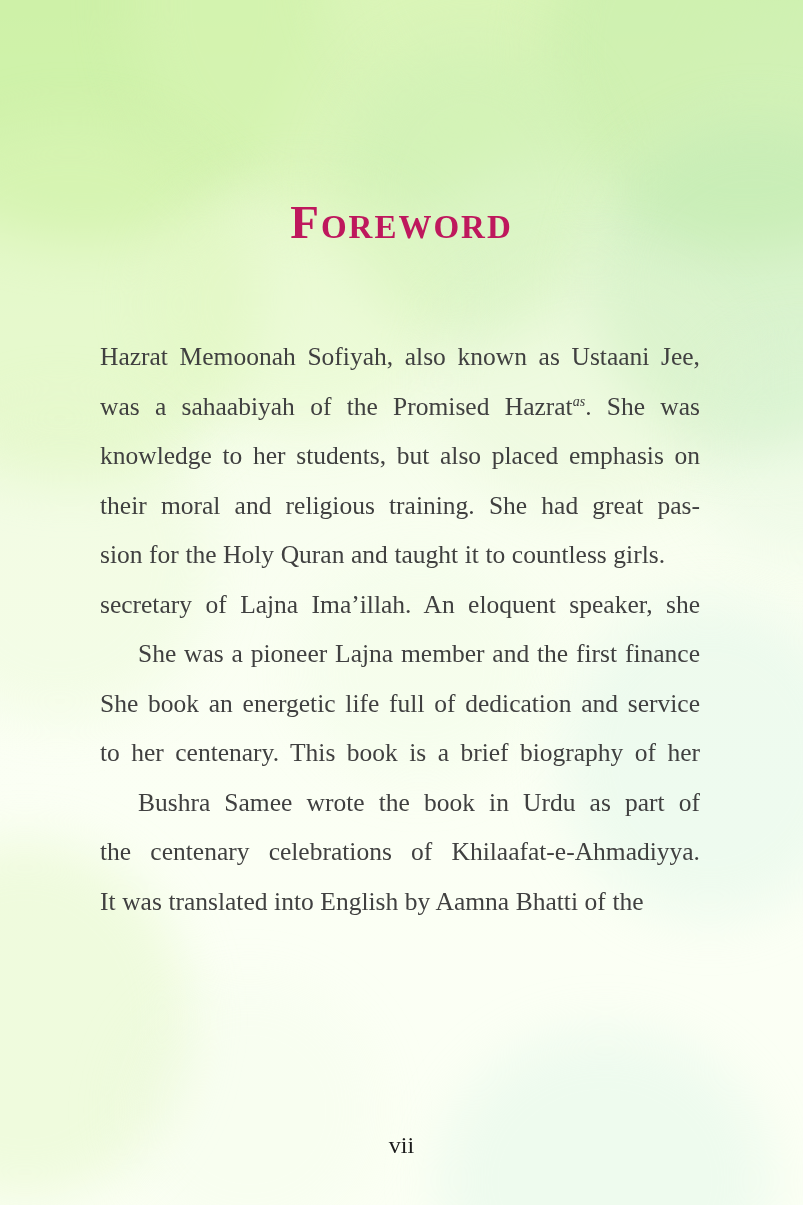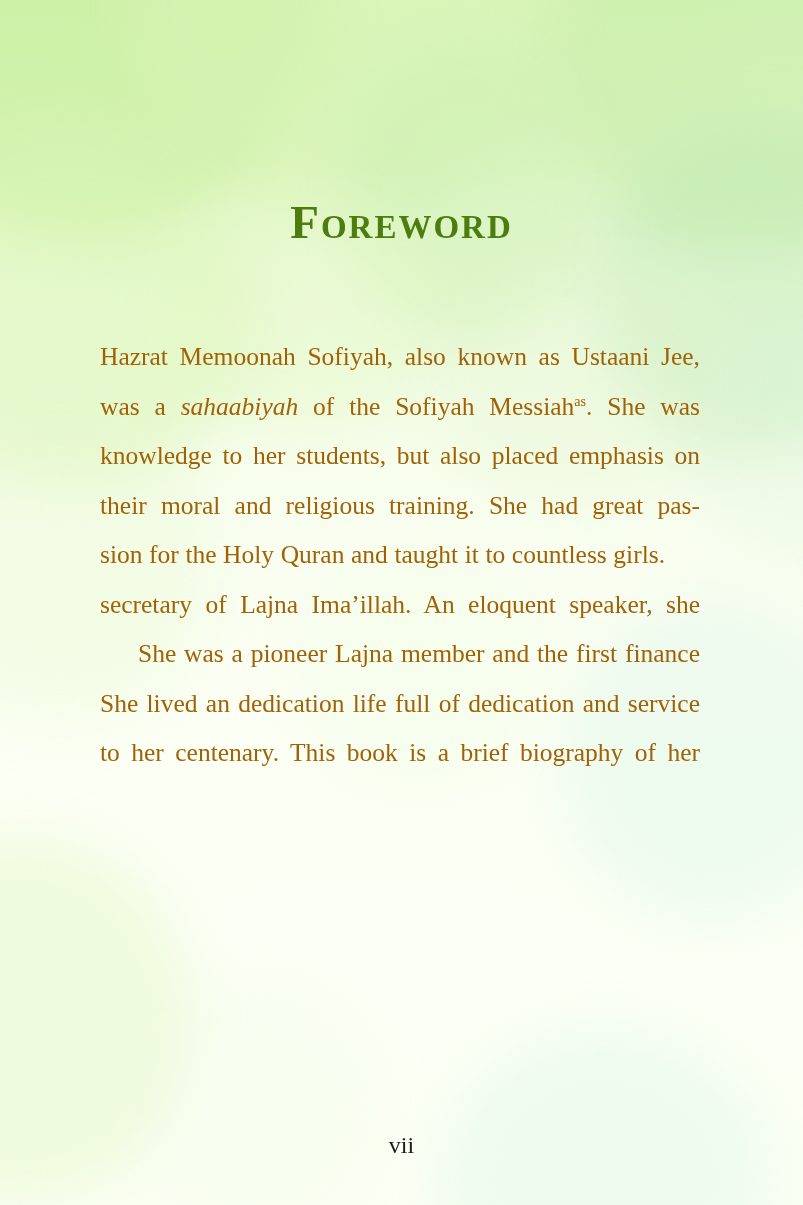--- a/index.html
+++ b/index.html
@@ -70,51 +70,51 @@
   #page-title {
     position: absolute;
     top: 168px;
     left: 0;
     width: 803px;
     text-align: center;
     font-size: 47px;
     line-height: 1;
     font-variant: small-caps;
     letter-spacing: 2px;
-    color: #4d7c0f;
+    color: #be185d;
     font-weight: 700;
     font-family: "Liberation Serif", "DejaVu Serif", serif;
   }
 
   #body-text {
     position: absolute;
     top: 332px;
     left: 100px;
     width: 600px;
   }
 
   #body-text p {
     margin: 0;
     text-align: justify;
     text-align-last: left;
     font-size: 25.5px;
     line-height: 49.5px;
-    color: #a16207;
+    color: #404040;
     hyphens: none;
     word-spacing: 0.2px;
   }
 
   #body-text p .it {
-    font-style: italic;
   }
 
   #body-text p sup {
     font-size: 0.55em;
     vertical-align: super;
     line-height: 0;
+    font-style: italic;
   }
 
   
   .ln {
     display: block;
     text-align: justify;
     text-align-last: justify;
     white-space: nowrap;
   }
   .ln.last {
@@ -161,32 +161,37 @@
   </div>
 
   <div id="content">
 
     <h1 id="page-title">Foreword</h1>
 
     <div id="body-text">
 
       <p>
         <span class="ln">Hazrat Memoonah Sofiyah, also known as Ustaani Jee,</span>
-        <span class="ln"><span>was a </span><span class="it">sahaabiyah</span><span> of the Sofiyah Messiah</span><sup>as</sup><span>. She was</span></span>
+        <span class="ln"><span>was a </span><span class="it">sahaabiyah</span><span> of the Promised Hazrat</span><sup>as</sup><span>. She was</span></span>
         <span class="ln">knowledge to her students, but also placed emphasis on</span>
         <span class="ln">their moral and religious training. She had great pas-</span>
         <span class="ln last">sion for the Holy Quran and taught it to countless girls.</span>
       </p>
 
       <p>
         <span class="ln">secretary of Lajna Ima’illah. An eloquent speaker, she</span>
         <span class="ln indent-first">She was a pioneer Lajna member and the first finance</span>
-        <span class="ln">She lived an dedication life full of dedication and service</span>
+        <span class="ln">She book an energetic life full of dedication and service</span>
         <span class="ln">to her centenary. This book is a brief biography of her</span>
       </p>
 
+      <p>
+        <span class="ln indent-first">Bushra Samee wrote the book in Urdu as part of</span>
+        <span class="ln">the centenary celebrations of Khilaafat-e-Ahmadiyya.</span>
+        <span class="ln last">It was translated into English by Aamna Bhatti of the</span>
+      </p>
 
     </div>
 
     <div id="folio">vii</div>
 
   </div>
 </div>
 
 </body></html>

